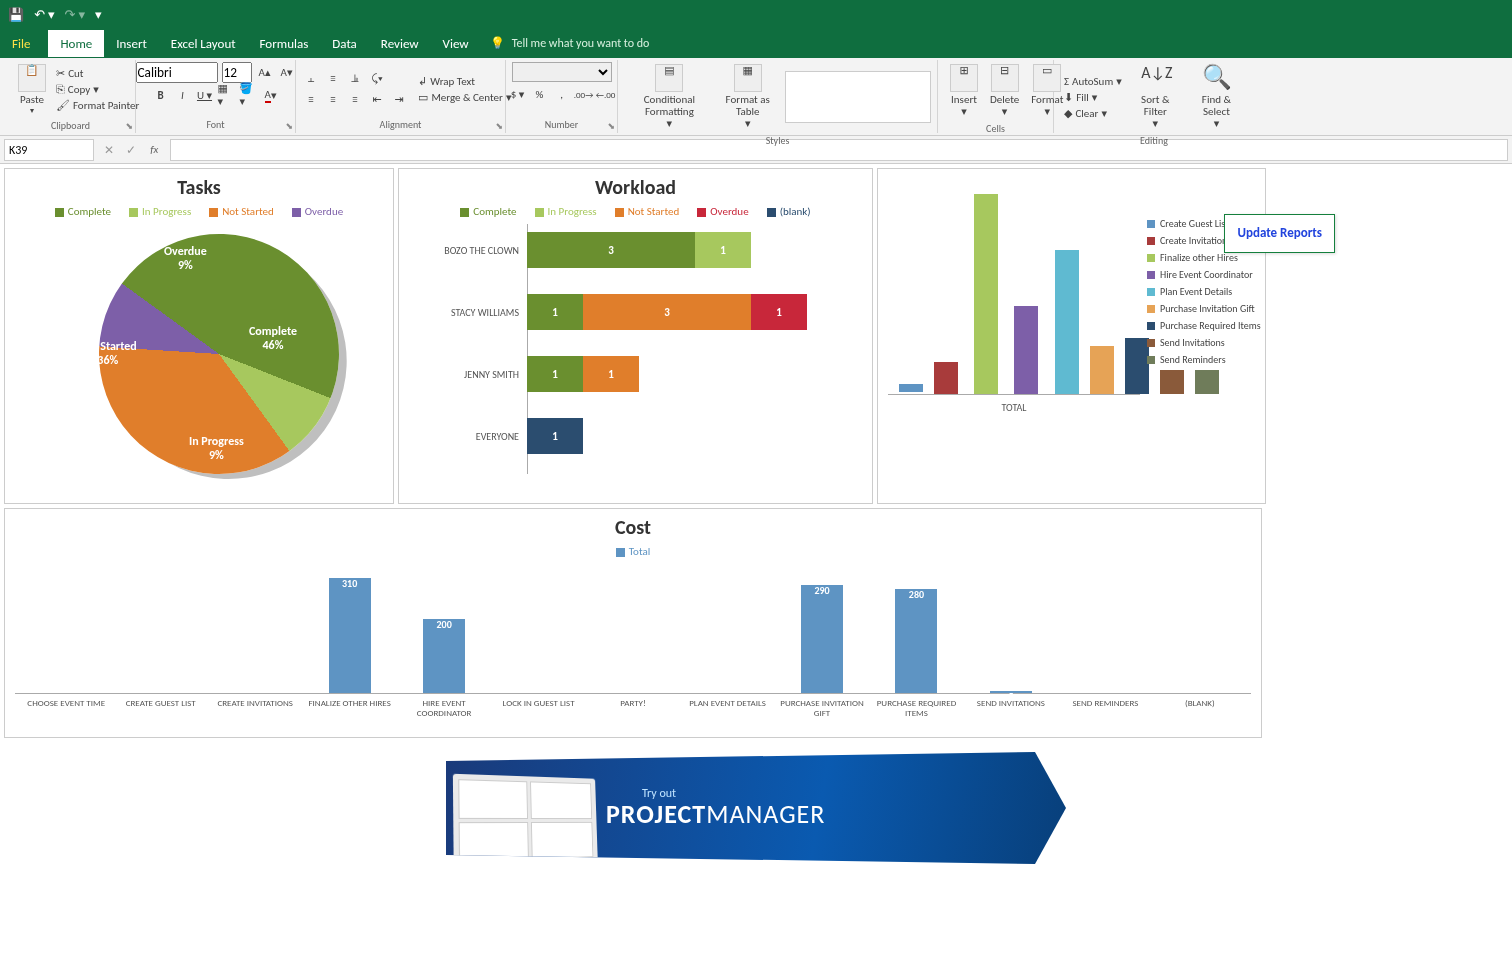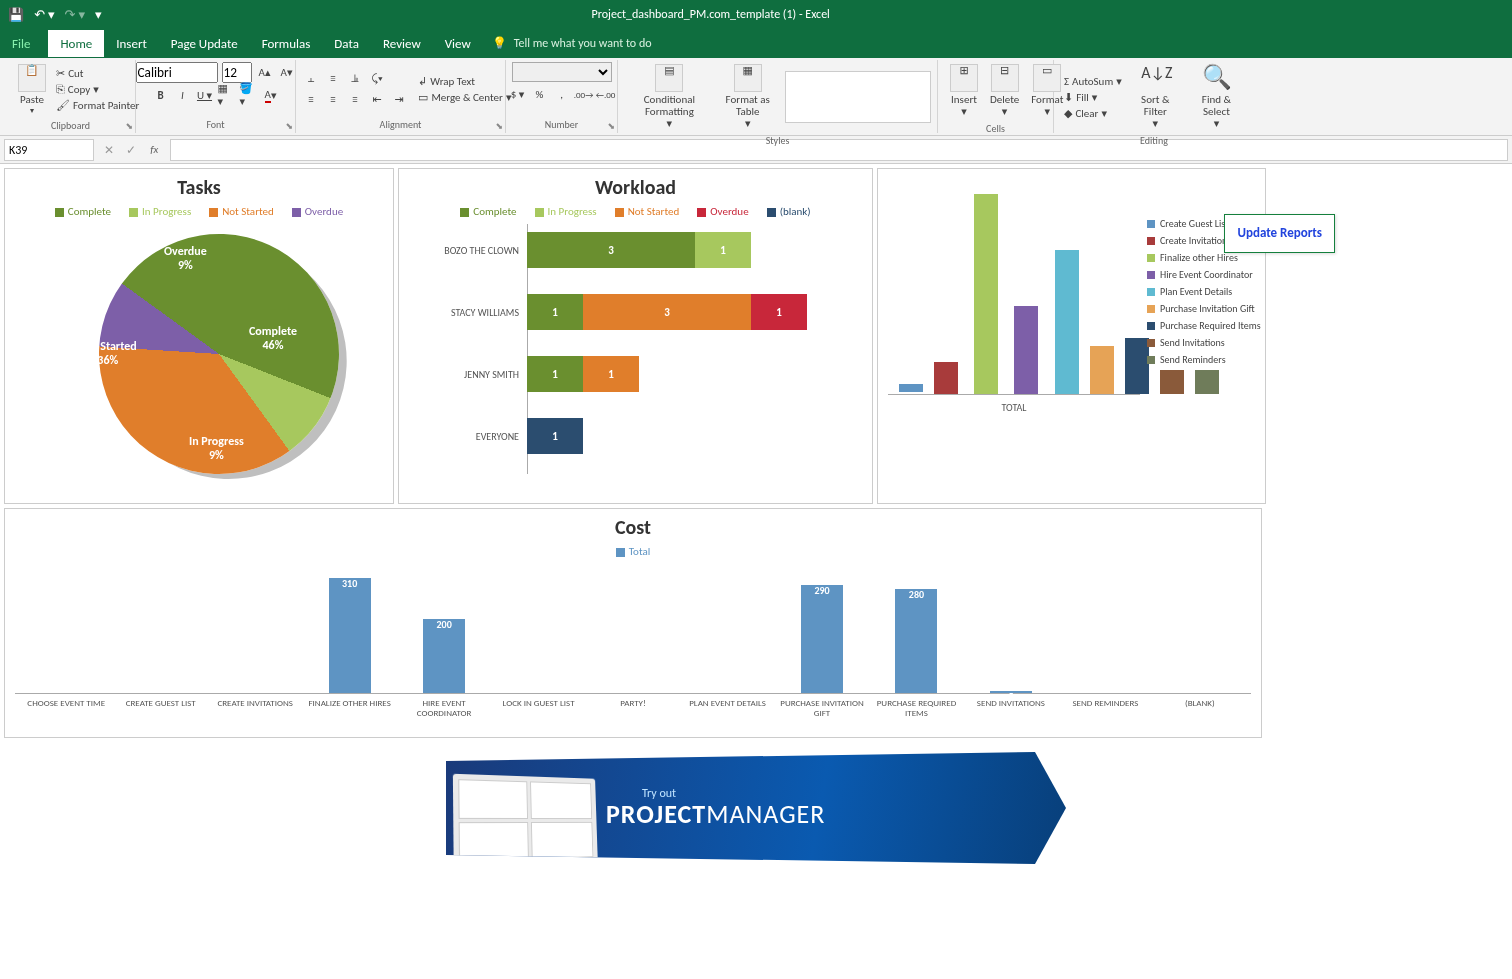--- a/index.html
+++ b/index.html
@@ -4,21 +4,21 @@
 <style>
 * { margin: 0; padding: 0; box-sizing: border-box; font-family: "Segoe UI", Calibri, sans-serif; }
 body { background: #fff; overflow: hidden; width: 1512px; height: 979px; }
 .titlebar { background: #0f6e3f; height: 28px; display: flex; align-items: center; color: #fff; font-size: 12px; }
 .qat { display: flex; align-items: center; gap: 10px; padding: 0 8px; }
 .qat span { font-size: 13px; }
 .title-center { flex: 1; text-align: center; }
 .tabbar { background: #0f6e3f; height: 30px; display: flex; align-items: center; }
 .tab { color: #fff; padding: 6px 12px; font-size: 13px; cursor: pointer; }
 .tab.active { background: #fff; color: #0f6e3f; }
-.tab.file { color: #86efac; padding-right: 18px; }
+.tab.file { color: #fde047; padding-right: 18px; }
 .tellme { color: #d8f0df; font-size: 12px; display: flex; align-items: center; gap: 6px; padding-left: 10px; }
 .ribbon { background: #f3f3f3; height: 78px; border-bottom: 1px solid #ccc; display: flex; padding: 2px 6px; }
 .group { border-right: 1px solid #d4d4d4; padding: 2px 6px 2px 6px; display: flex; flex-direction: column; justify-content: space-between; position: relative; }
 .group-label { font-size: 10px; color: #666; text-align: center; padding-top: 2px; }
 .group-body { flex: 1; display: flex; align-items: center; }
 .rbtn { font-size: 11px; color: #444; padding: 1px 4px; display: flex; align-items: center; gap: 3px; white-space: nowrap; }
 .vbtn { display: flex; flex-direction: column; align-items: center; font-size: 11px; color: #444; padding: 2px 6px; text-align: center; line-height: 1.1; }
 .vbtn .bigicon { width: 28px; height: 28px; background: #eee; border: 1px solid #ccc; margin-bottom: 2px; }
 .stack { display: flex; flex-direction: column; gap: 1px; }
 .hrow { display: flex; gap: 4px; align-items: center; }
@@ -90,29 +90,28 @@
 </head>
 <body>
 
 <div class="titlebar">
   <div class="qat">
     <span>💾</span>
     <span>↶ ▾</span>
     <span style="opacity:.5">↷ ▾</span>
     <span>▾</span>
   </div>
-  <div class="title-center">Project_dashboard_PM.com_template (1) - Excel</div>
   <div style="width:200px"></div>
 </div>
 
 <div class="tabbar">
   <div class="tab file">File</div>
   <div class="tab active">Home</div>
   <div class="tab">Insert</div>
-  <div class="tab">Page Update</div>
+  <div class="tab">Excel Layout</div>
   <div class="tab">Formulas</div>
   <div class="tab">Data</div>
   <div class="tab">Review</div>
   <div class="tab">View</div>
   <div class="tellme">
     <span>💡</span>
     <span>Tell me what you want to do</span>
   </div>
 </div>
 

